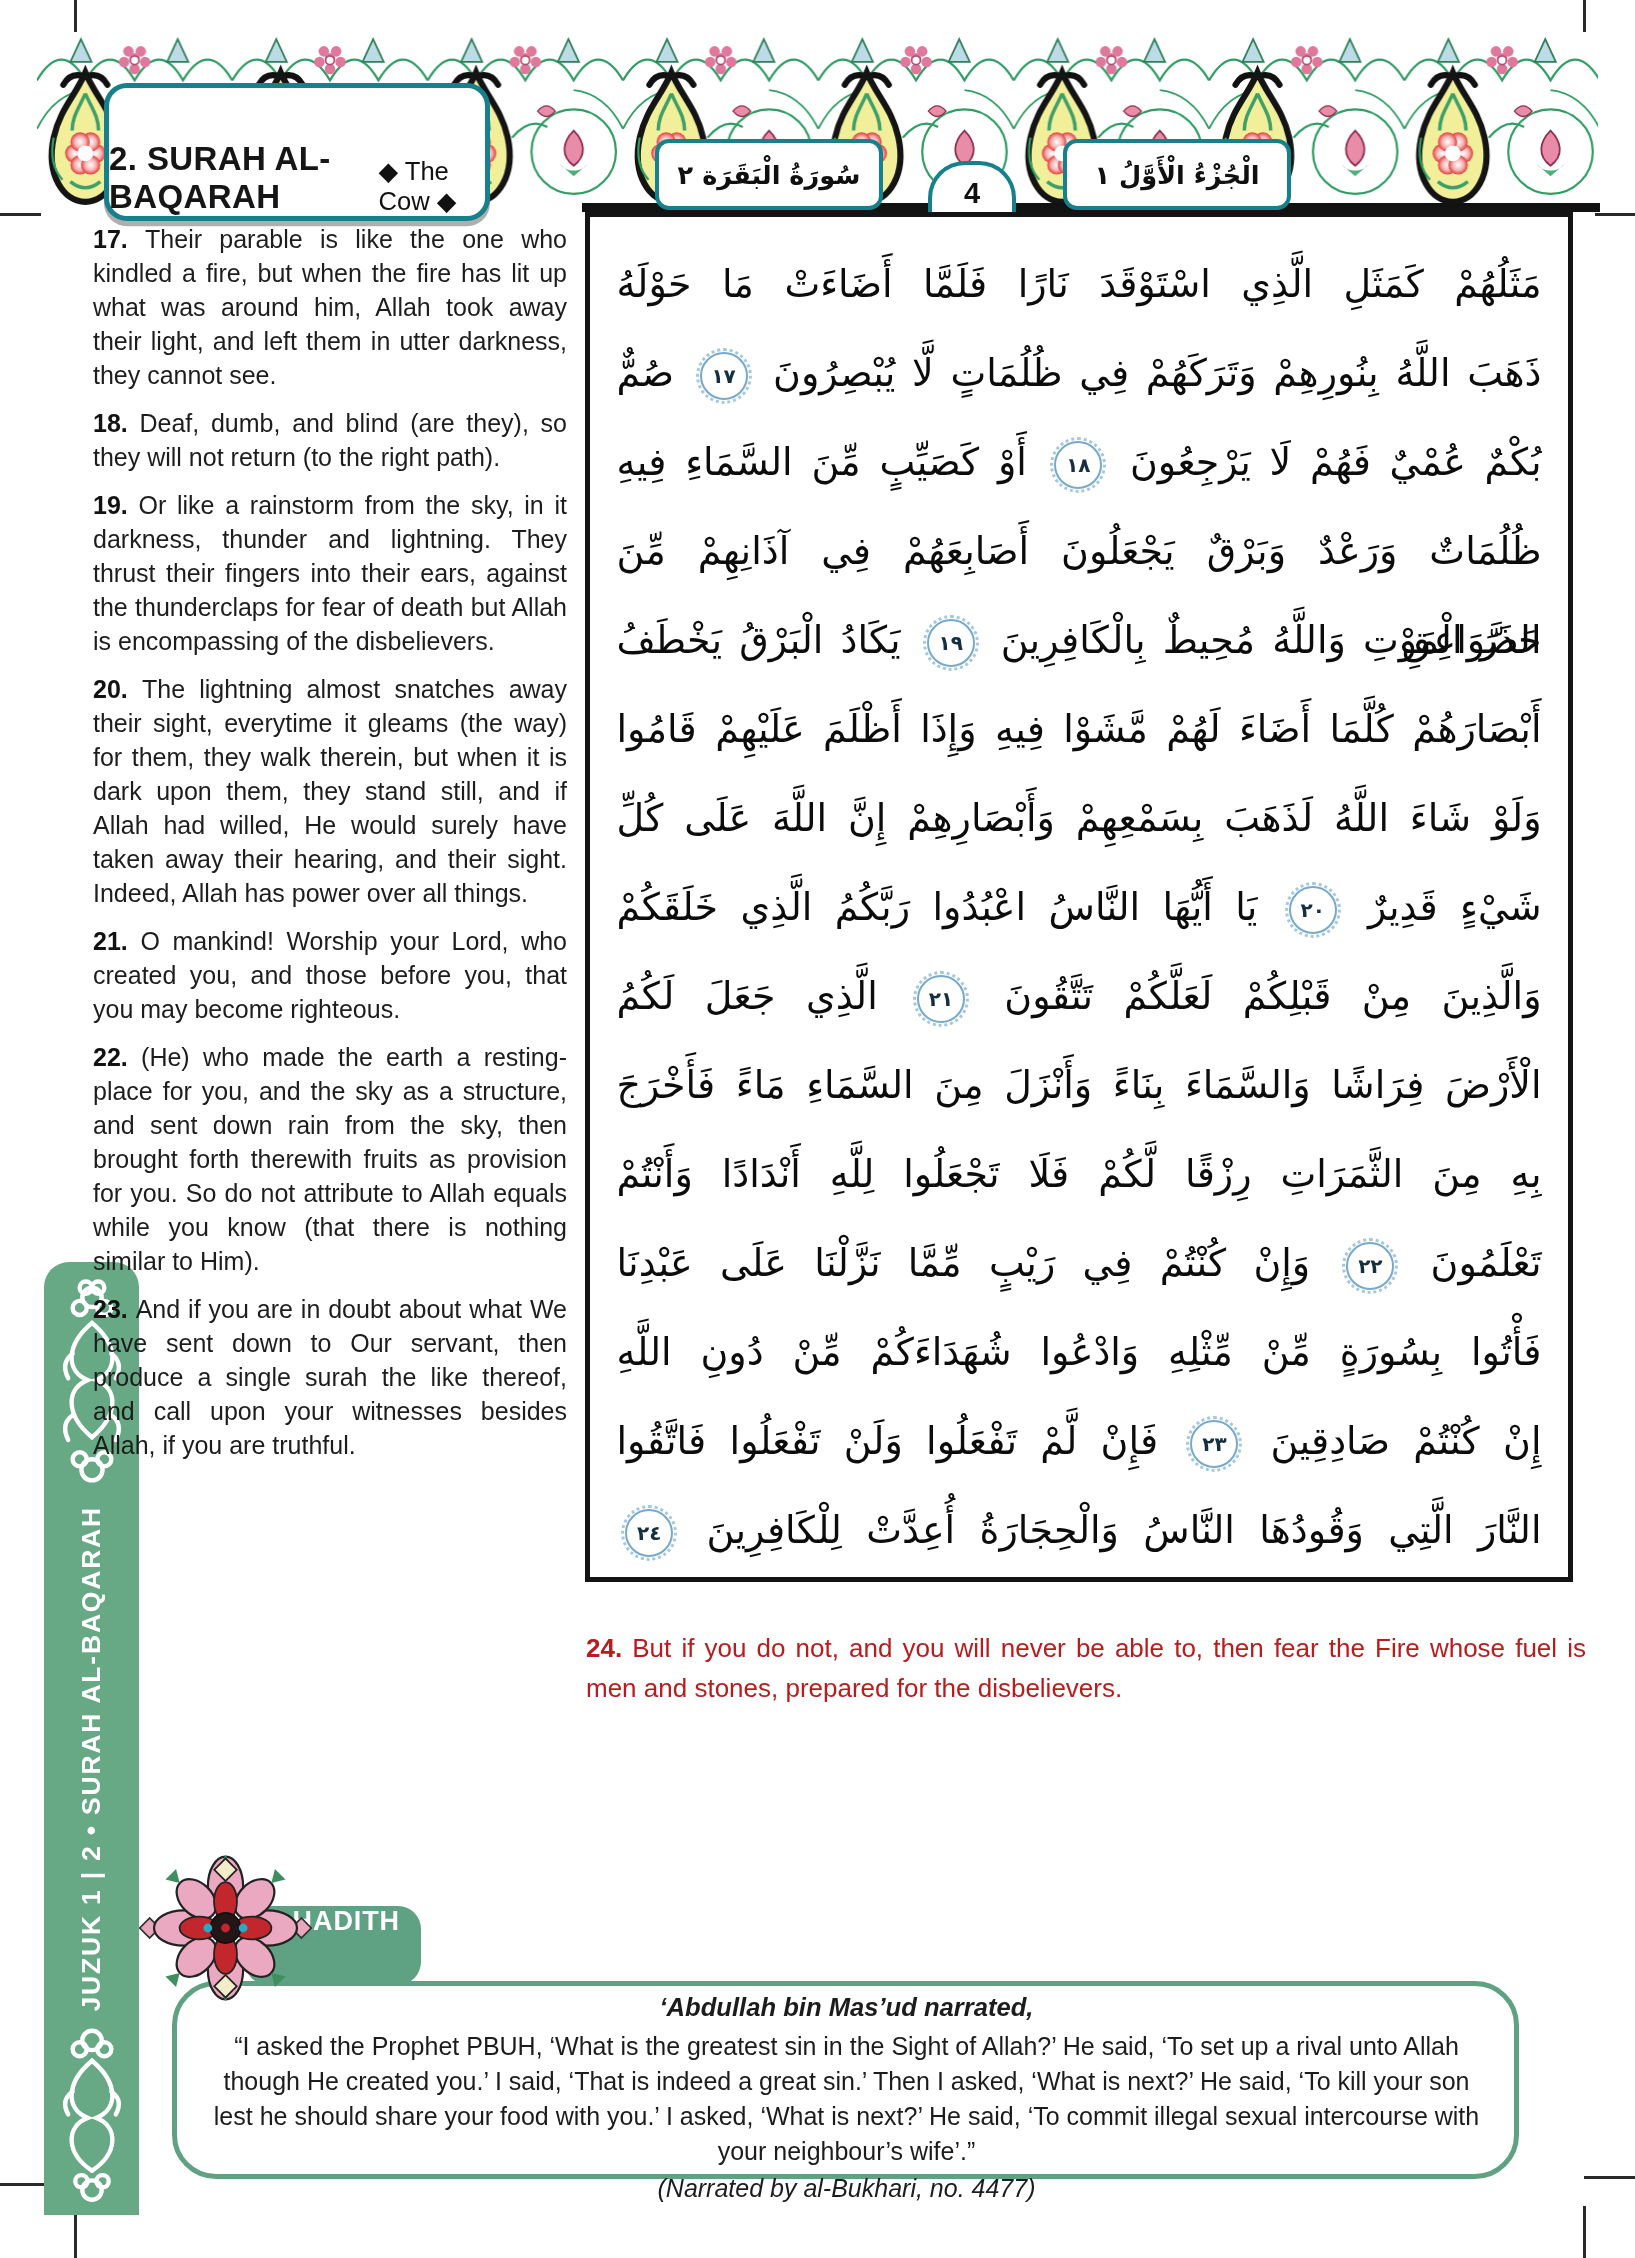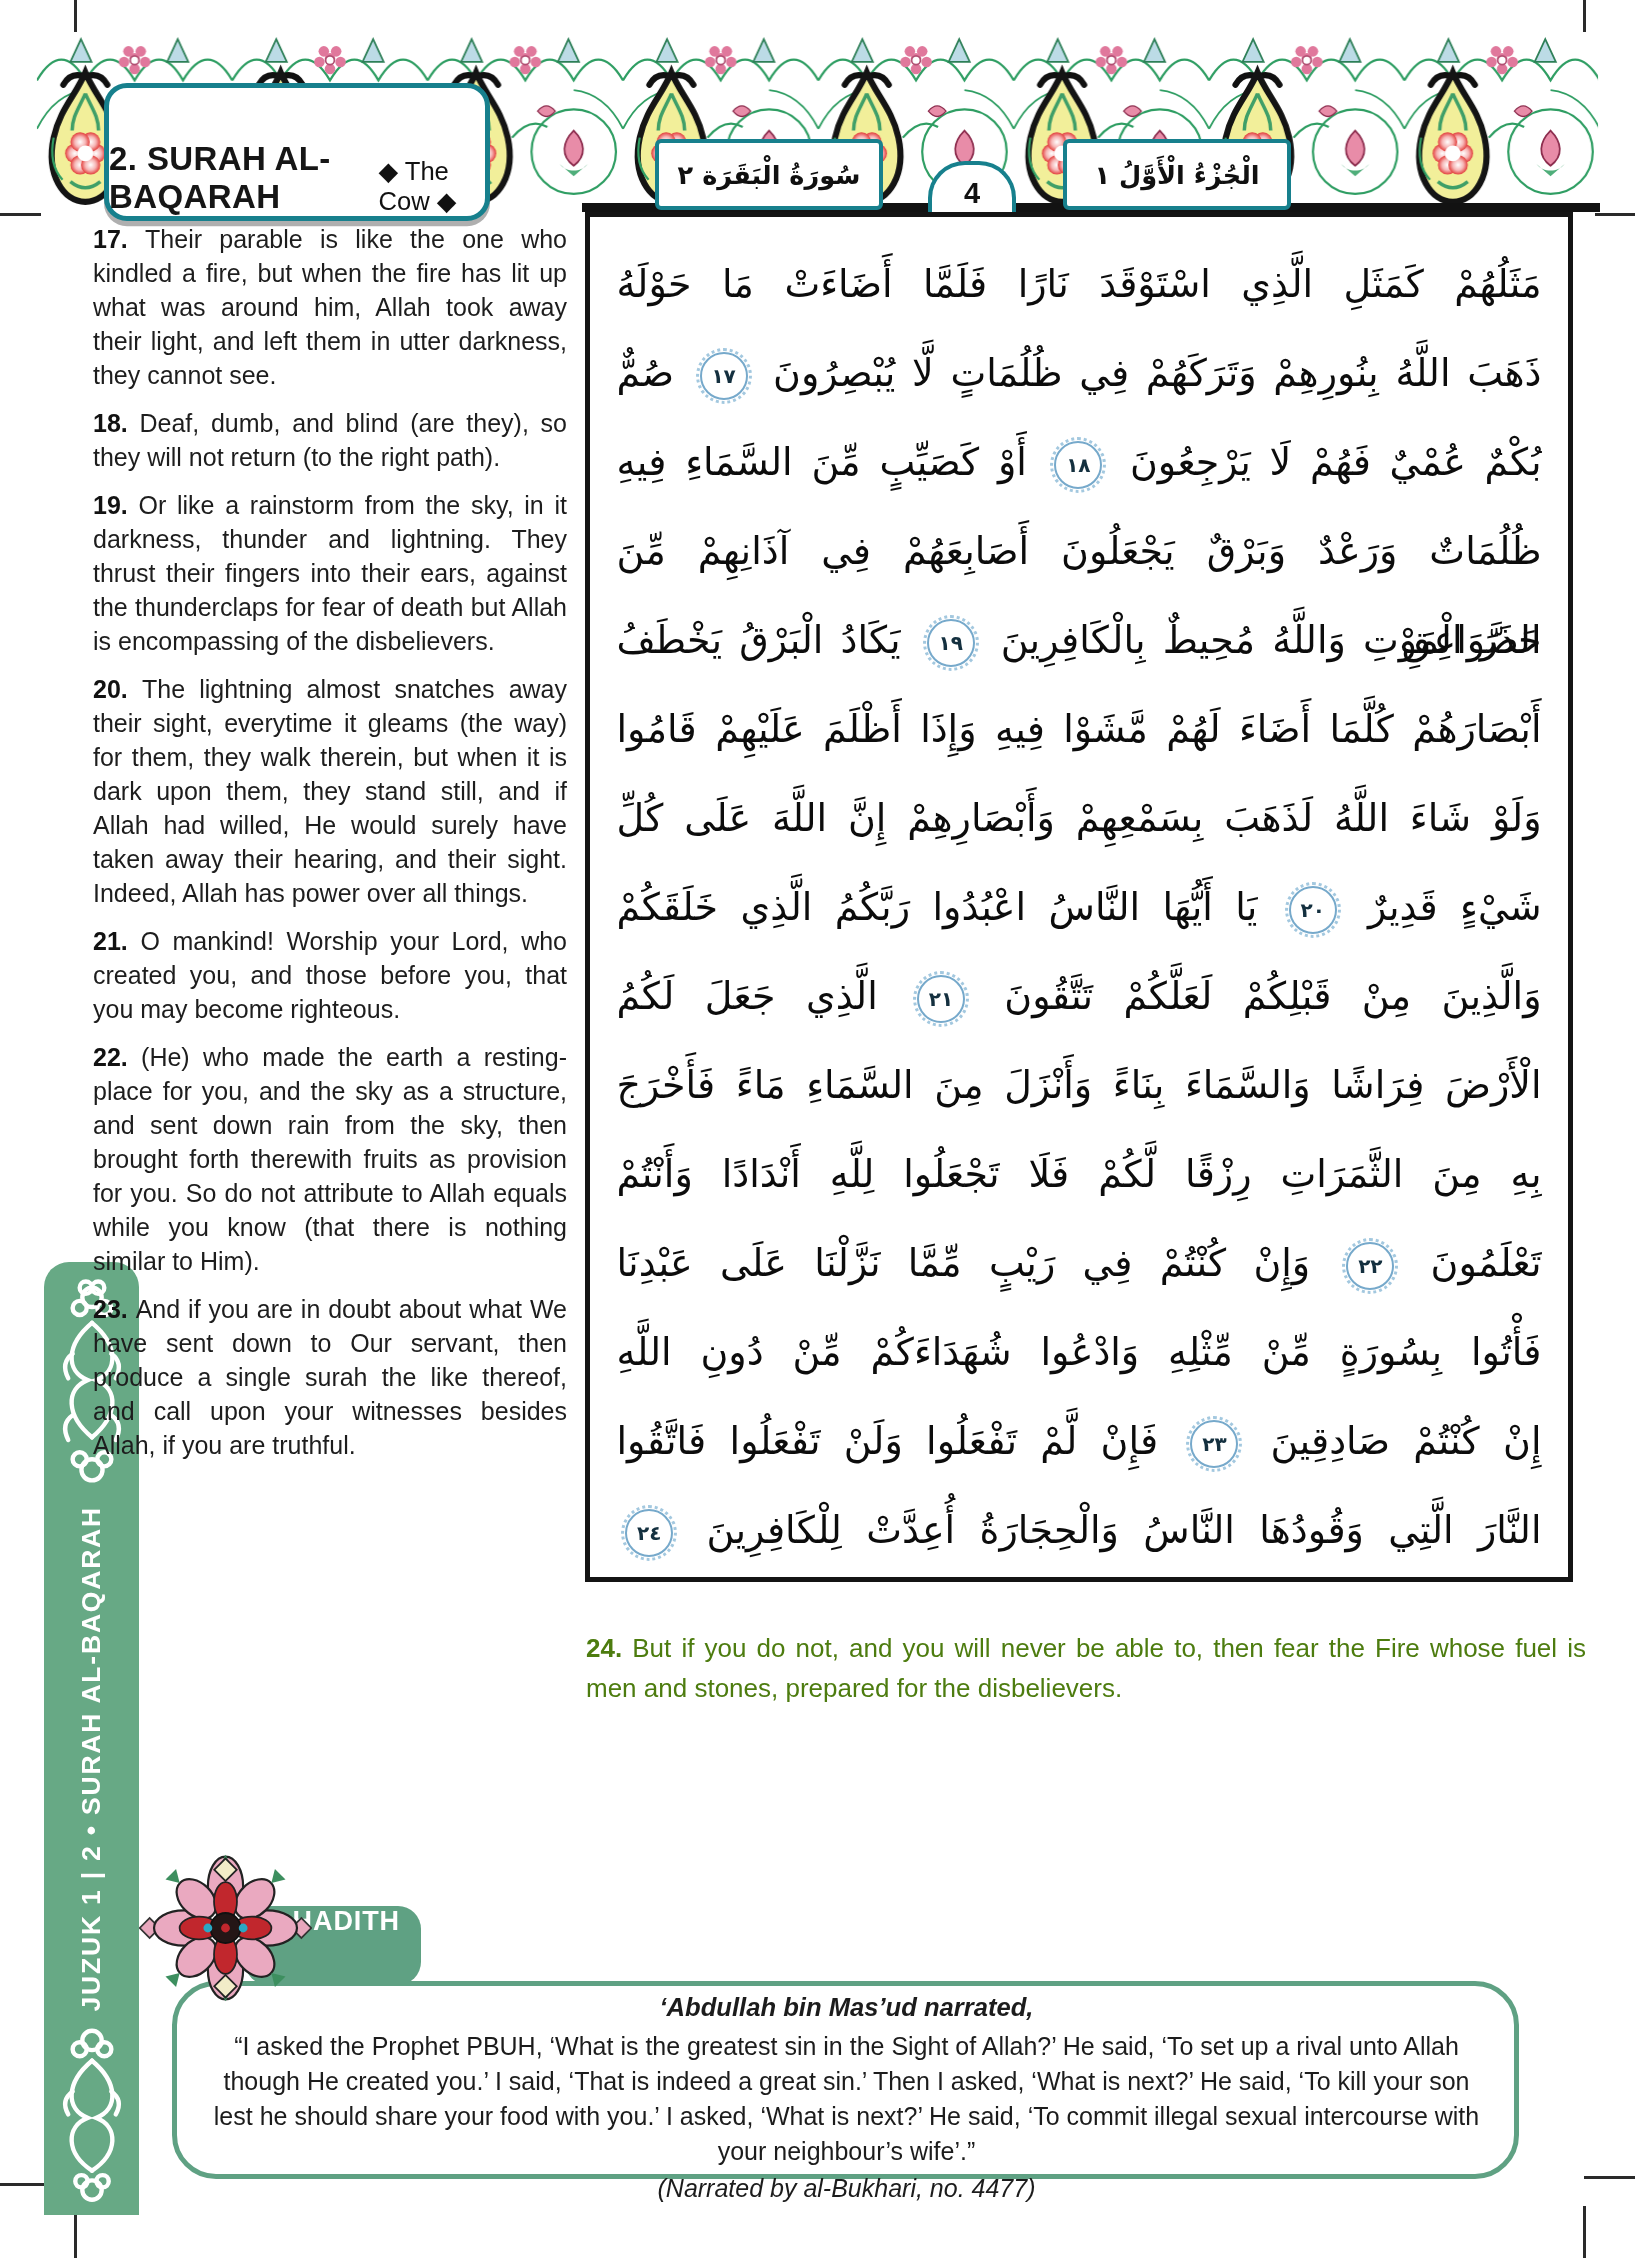--- a/index.html
+++ b/index.html
@@ -15,21 +15,21 @@
   
   .title-box{
     position:absolute;left:104px;top:83px;width:386px;height:138px;background:#fff;
     border:5.3px solid #17808d;border-radius:23px;box-sizing:border-box;
     box-shadow:0 5.3px 0 rgba(110,110,110,.55);
     display:flex;flex-direction:row;align-items:flex-end;justify-content:center;z-index:6;
   }
   .title-box .t1{font-size:33px;font-weight:bold;color:#161616;letter-spacing:0.4px;}
   .title-box .t2{font-size:25.6px;color:#111;margin-top:7px;}
   .cartouche{
-    position:absolute;background:#fff;border:4.4px solid #17808d;border-radius:6px;
+    position:absolute;background:#fff;border:4.4px solid #17808d;border-radius:14px;
     box-sizing:border-box;display:flex;align-items:center;justify-content:center;z-index:6;
     font-family:"DejaVu Sans",sans-serif;font-weight:bold;font-size:25.6px;color:#101010;direction:rtl;
   }
   #surah-cartouche{left:655px;top:139px;width:228px;height:71px;}
   #juz-cartouche{left:1063px;top:139px;width:228px;height:71px;}
   .arch{
     position:absolute;left:928px;top:161px;width:88px;height:51px;background:#fff;
     border:4.4px solid #17808d;border-bottom:none;border-radius:37px 37px 0 0;box-sizing:border-box;
     display:flex;align-items:flex-end;justify-content:center;z-index:7;
     font-size:29px;font-weight:bold;color:#111;padding-bottom:1.8px;
@@ -49,21 +49,21 @@
   }
   .ayah{
     display:inline-flex;align-items:center;justify-content:center;
     width:44px;height:44px;border-radius:50%;border:2.6px solid #76a9cb;
     outline:3.5px dotted #a3c8df;outline-offset:1.8px;background:#fff;
     font-size:20px;font-weight:bold;color:#14303f;vertical-align:middle;margin:0 8.8px;
     line-height:normal;text-align-last:center;
   }
   
   .v24{position:absolute;left:586px;top:1602px;width:1000px;font-size:26px;line-height:40px;
-       text-align:justify;color:#4d7c0f;z-index:3;}
+       text-align:justify;color:#b91c1c;z-index:3;}
   .v24 b{font-weight:bold;}
   
   .hadith-box{
     position:absolute;left:172px;top:1981px;width:1347px;height:198px;background:#fff;
     border:5.3px solid #5fa183;border-radius:44px;box-sizing:border-box;z-index:2;
   }
   .hadith-banner{
     position:absolute;left:245px;top:1906px;width:176px;height:79px;background:#5fa183;
     border-radius:23px;z-index:4;display:flex;align-items:flex-start;justify-content:flex-end;
     padding-right:21px;box-sizing:border-box;color:#fff;font-weight:bold;font-size:27px;letter-spacing:0.9px;

